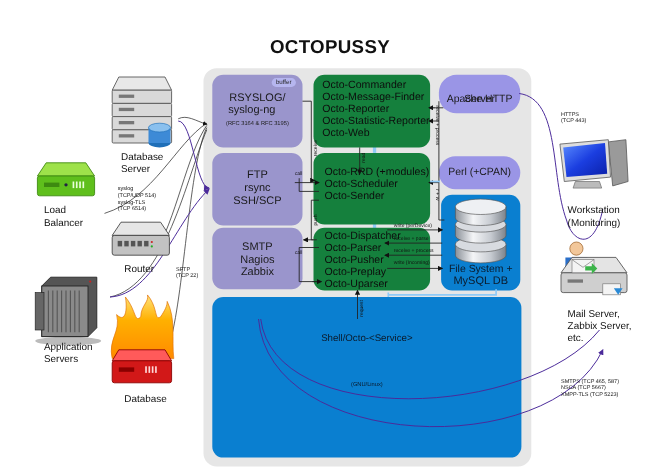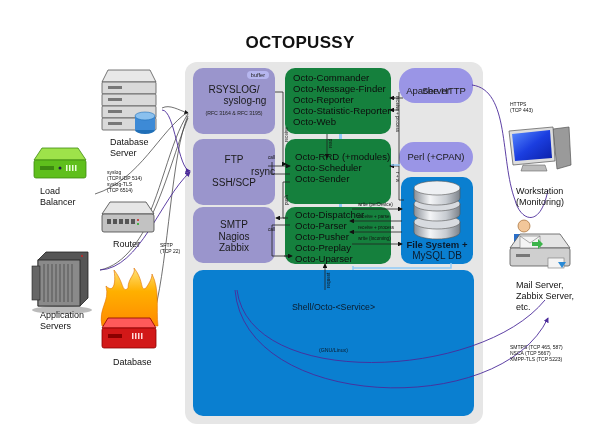--- a/index.html
+++ b/index.html
@@ -23,27 +23,27 @@
 </head>
 <body>
 
 <div id="title" class="abs">OCTOPUSSY</div>
 
 <div id="frame" class="abs"></div>
 
 <div class="abs purple" style="left:193px;top:68px;width:82px;height:66px;">
   <div class="abs buffer" style="right:6px;top:3px;">buffer</div>
   <div class="abs ctext" style="left:0;width:82px;top:16px;">RSYSLOG/</div>
-  <div class="abs ctext" style="left:16px;width:72px;top:27px;">syslog-ng</div>
+  <div class="abs ctext" style="left:0;width:72px;top:27px;">syslog-ng</div>
   <div class="abs small" style="left:0;width:82px;top:42px;text-align:center;">(RFC 3164 &amp; RFC 3195)</div>
 </div>
 
 <div class="abs purple" style="left:193px;top:139px;width:82px;height:66px;">
   <div class="abs ctext" style="left:0;width:82px;top:15px;">FTP</div>
-  <div class="abs ctext" style="left:0;width:82px;top:26.5px;text-align:right;">rsync</div>
+  <div class="abs ctext" style="left:0;width:82px;top:26.5px;">rsync</div>
   <div class="abs ctext" style="left:0;width:82px;top:38px;">SSH/SCP</div>
 </div>
 
 <div class="abs purple" style="left:193px;top:207px;width:82px;height:56px;">
   <div class="abs ctext" style="left:0;width:82px;top:12px;">SMTP</div>
   <div class="abs ctext" style="left:0;width:82px;top:23.5px;">Nagios</div>
   <div class="abs ctext" style="left:0;width:82px;top:35px;">Zabbix</div>
 </div>
 
 <div class="abs" style="left:339px;top:133px;width:3px;height:6px;background:#8fcaf7;"></div>
@@ -92,21 +92,21 @@
     </defs>
     <g>
       <path d="M2 42 v10 a23 7 0 0 0 46 0 v-10" fill="url(#dbg)" stroke="#555" stroke-width="0.6"></path>
       <ellipse cx="25" cy="42" rx="23" ry="7" fill="#d8dbe0" stroke="#555" stroke-width="0.6"></ellipse>
       <path d="M2 24 v10 a23 7 0 0 0 46 0 v-10" fill="url(#dbg)" stroke="#555" stroke-width="0.6"></path>
       <ellipse cx="25" cy="24" rx="23" ry="7" fill="#d8dbe0" stroke="#555" stroke-width="0.6"></ellipse>
       <path d="M2 8 v10 a23 7 0 0 0 46 0 v-10" fill="url(#dbg)" stroke="#555" stroke-width="0.6"></path>
       <ellipse cx="25" cy="8" rx="23" ry="7" fill="#eef0f3" stroke="#555" stroke-width="0.6"></ellipse>
     </g>
   </svg>
-  <div class="abs ctext" style="left:0;width:72px;top:62px;font-size:9.5px;color:#0b1a2b;font-weight:bold;">File System +</div>
+  <div class="abs ctext" style="left:0;width:72px;top:62px;font-size:9.5px;color:#0b1a2b;">File System +</div>
   <div class="abs ctext" style="left:0;width:72px;top:73px;font-size:10px;color:#0b1a2b;">MySQL  DB</div>
 </div>
 
 <div class="abs darkblue" style="left:193px;top:270px;width:281px;height:146px;">
   <div class="abs ctext" style="left:0;width:281px;top:32px;font-size:8.8px;color:#0b1a2b;">Shell/Octo-&lt;Service&gt;</div>
   <div class="abs small" style="left:0;width:281px;top:77px;text-align:center;color:#0b1a2b;">(GNU/Linux)</div>
 </div>
 
 <svg id="lines" width="600" height="427" viewBox="0 0 600 427">
   <defs>

